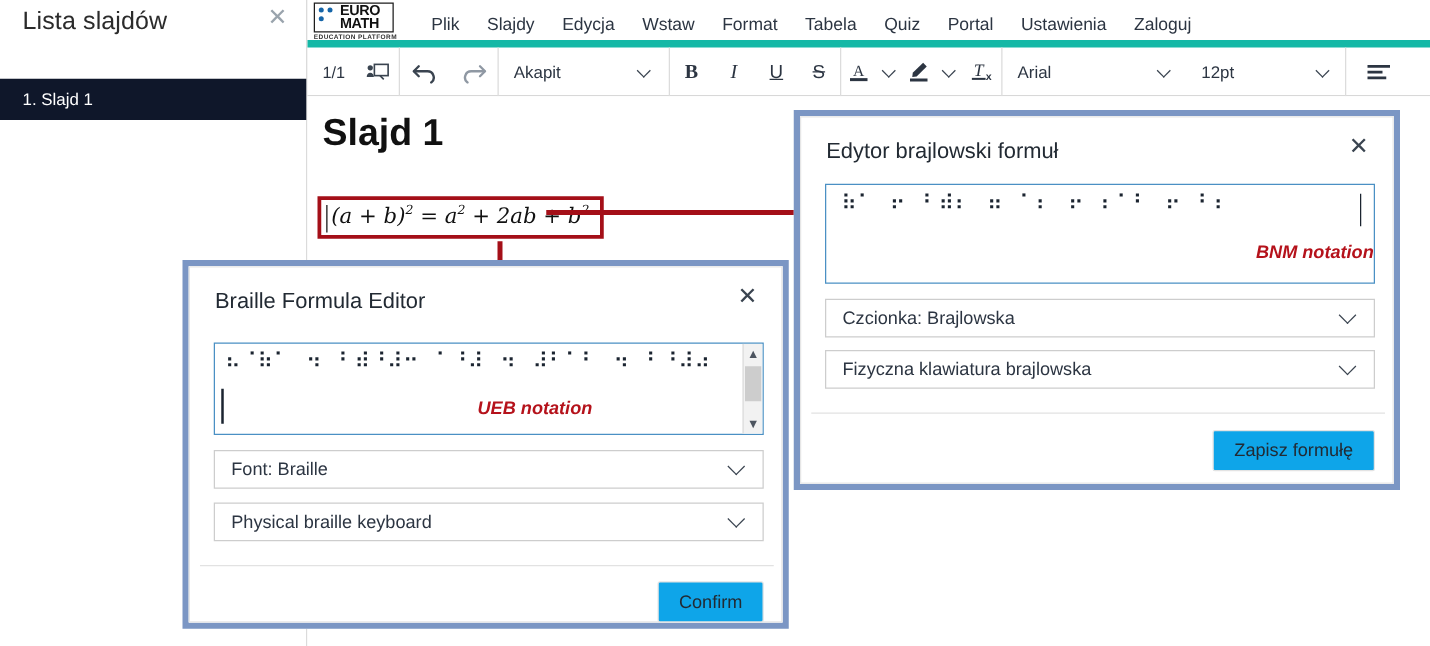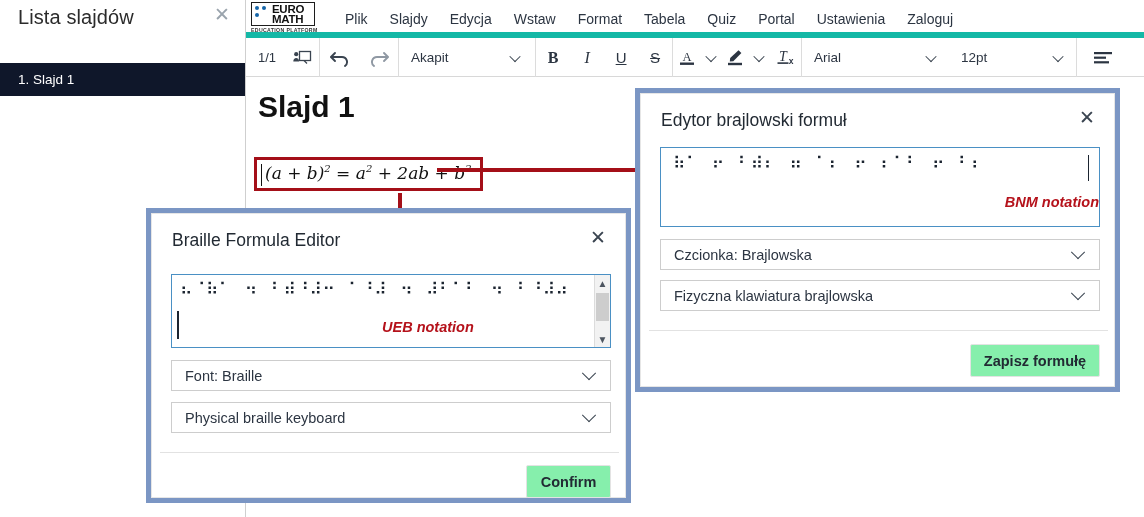--- a/index.html
+++ b/index.html
@@ -347,28 +347,28 @@
   .dlg-select .caret {
     margin-right: 16px;
   }
   .dlg-footer-sep {
     position: absolute;
     height: 1px;
     background: #e2e2e2;
   }
   .dlg-action {
     position: absolute;
-    background: #86efac;
+    background: #0ea5e9;
     border: 1px solid #e3e3e3;
     box-sizing: border-box;
     display: flex;
     align-items: center;
     justify-content: center;
     font-size: 14.5px;
-    font-weight: bold;
+    font-weight: normal;
     color: #222a33;
     cursor: pointer;
     border-radius: 2px;
   }
 </style>
 </head>
 <body>
 
 <div id="slide-panel">
   <div id="slide-panel-header">

